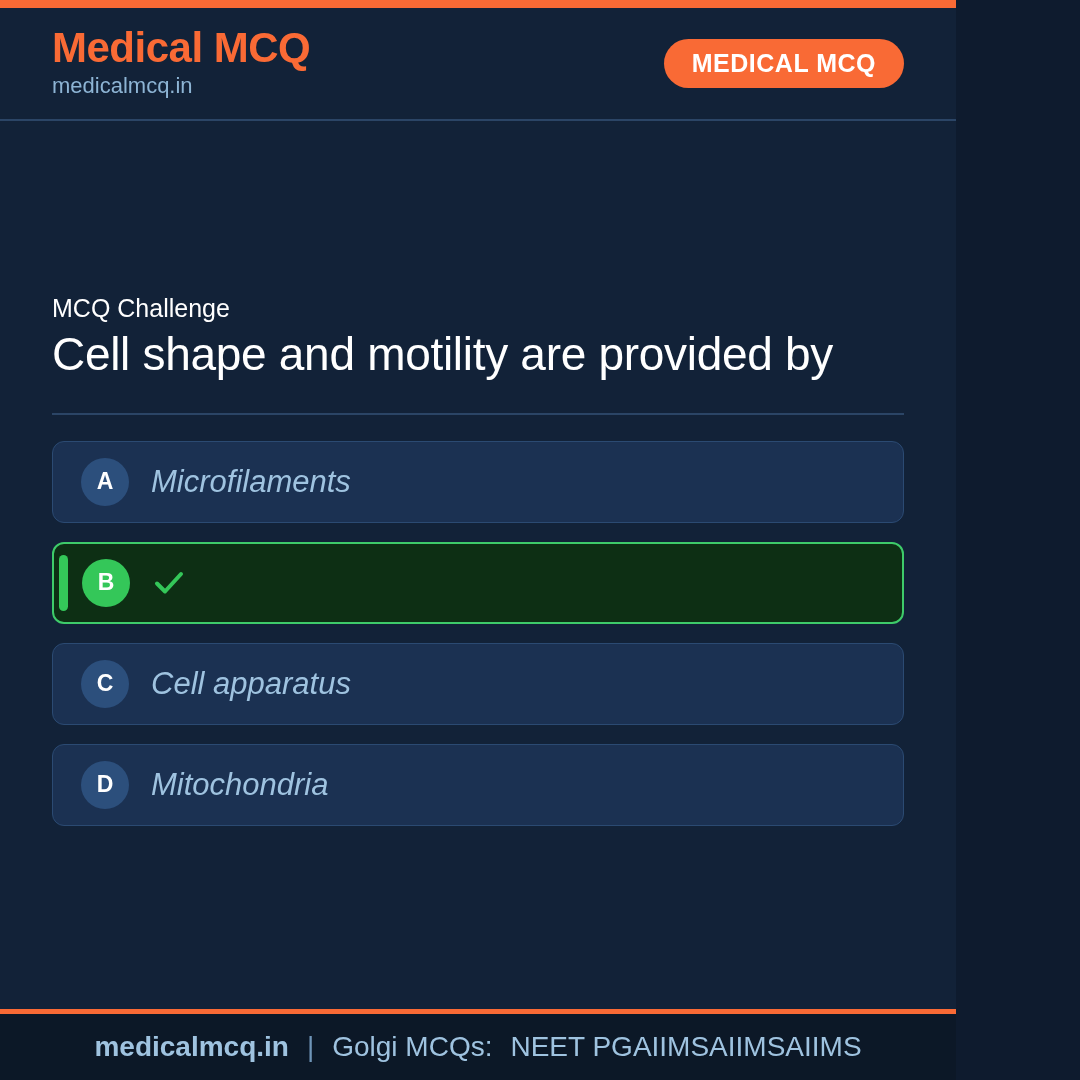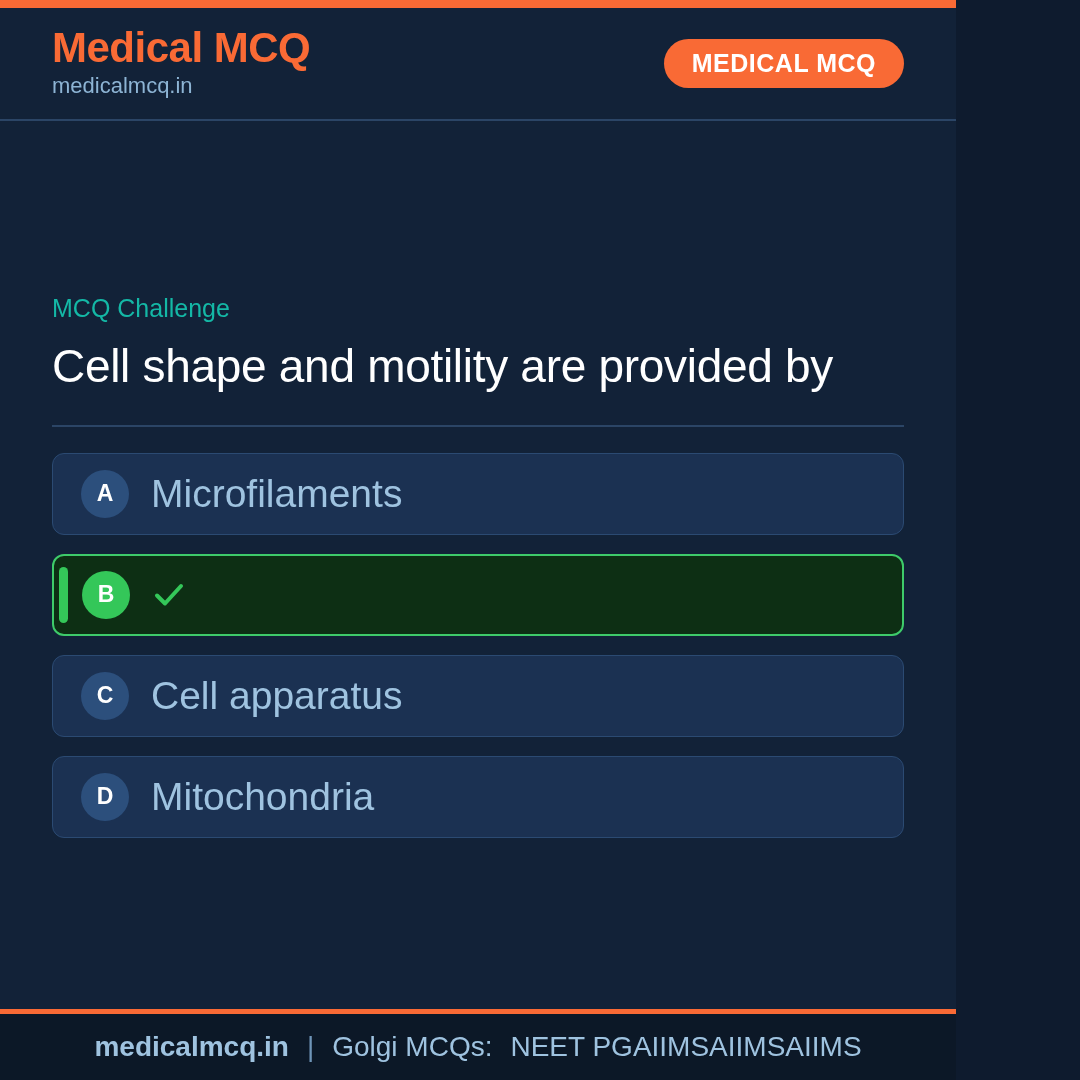--- a/index.html
+++ b/index.html
@@ -81,23 +81,23 @@
     display: flex;
     flex-direction: column;
     justify-content: flex-start;
     position: relative;
   }
   .q-wrap {
     margin-top: 172px;
   }
   .eyebrow {
     font-size: 25px;
-    color: #14b8a6;
+    color: #ffffff;
     line-height: 1.2;
-    margin-bottom: 18px;
+    margin-bottom: 6px;
   }
   .question {
     font-size: 46px;
     font-weight: normal;
     color: #ffffff;
     line-height: 1.13;
     letter-spacing: -0.3px;
     max-width: 860px;
   }
   .divider {
@@ -154,24 +154,25 @@
     display: flex;
     align-items: center;
     justify-content: center;
     margin-right: 22px;
   }
   .option.correct .badge {
     background: #34c759;
     color: #ffffff;
   }
   .opt-text {
-    font-size: 39px;
+    font-size: 31px;
     color: #9fc3e0;
     line-height: 1.1;
     flex: 1 1 auto;
+    font-style: italic;
   }
   .option.correct .opt-text {
     color: #ffffff;
   }
   .check-mark {
     flex: 0 0 auto;
     width: 34px;
     height: 34px;
     display: none;
     align-items: center;

